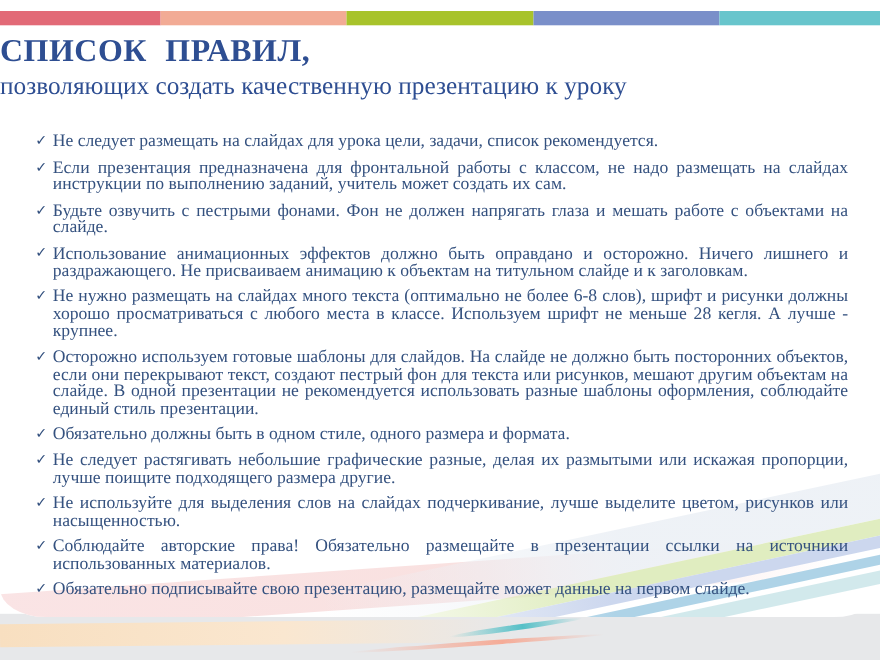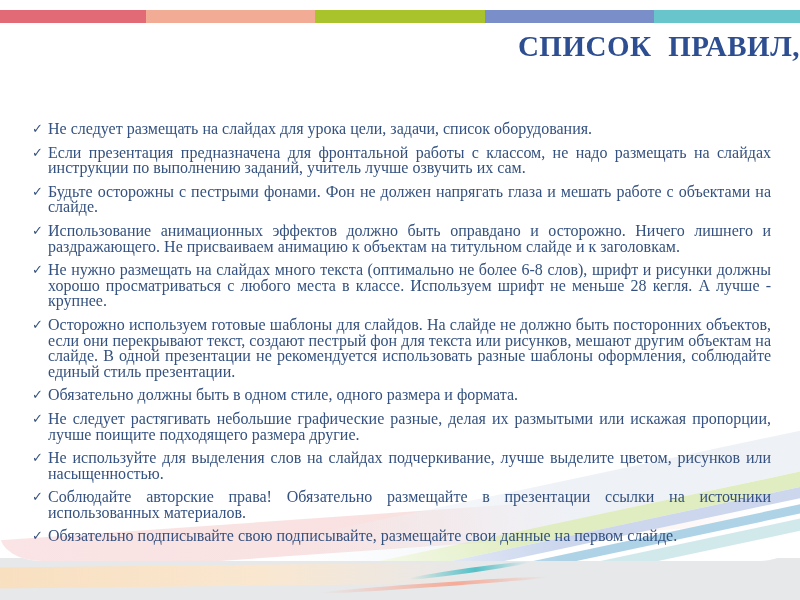--- a/index.html
+++ b/index.html
@@ -59,21 +59,21 @@
   .content { position:absolute; inset:0; z-index:3; }
 
   .top-stripe { position:absolute; top:10px; left:0; right:0; height:13px; display:flex; }
   .stripe-seg { height:100%; }
   .stripe-seg:nth-child(1){ flex:0 0 18.2%; }
   .stripe-seg:nth-child(2){ flex:0 0 21.2%; }
   .stripe-seg:nth-child(3){ flex:0 0 21.2%; }
   .stripe-seg:nth-child(4){ flex:0 0 21.2%; }
   .stripe-seg:nth-child(5){ flex:0 0 18.2%; }
 
-  .header { position:absolute; top:31px; left:0; right:0; text-align:right; color:var(--title-color); }
+  .header { position:absolute; top:31px; left:0; right:0; text-align:left; color:var(--title-color); }
   .title { font-size:29px; font-weight:700; line-height:1.05; word-spacing:9px; letter-spacing:.5px; }
   .subtitle { font-size:23px; line-height:1.15; margin-top:4px; }
 
   .rules { position:absolute; top:121px; left:33px; right:29px; color:var(--body-color); }
   .rule { position:relative; padding-left:15px; margin-bottom:8px; }
   .check {
     position:absolute; left:-1px; top:1px; font-size:13px; line-height:14px;
     font-family:"DejaVu Sans","Liberation Sans",sans-serif; color:var(--body-color);
   }
   .rule-text {
@@ -107,34 +107,35 @@
     <div class="top-stripe">
         <div class="stripe-seg" style="background: rgb(226, 106, 119);"></div>
         <div class="stripe-seg" style="background: rgb(242, 171, 149);"></div>
         <div class="stripe-seg" style="background: rgb(168, 195, 43);"></div>
         <div class="stripe-seg" style="background: rgb(122, 143, 201);"></div>
         <div class="stripe-seg" style="background: rgb(104, 197, 204);"></div>
       </div>
 
     <div class="header">
       <div class="title">СПИСОК ПРАВИЛ,</div>
+      <div class="subtitle">позволяющих создать качественную презентацию к уроку</div>
     </div>
 
     <div class="rules">
         <div class="rule">
           <span class="check">✓</span>
-          <span class="rule-text">Не следует размещать на слайдах для урока цели, задачи, список оборудования.</span>
+          <span class="rule-text">Не следует размещать на слайдах для урока цели, задачи, список рекомендуется.</span>
         </div>
         <div class="rule">
           <span class="check">✓</span>
-          <span class="rule-text">Если презентация предназначена для фронтальной работы с классом, не надо размещать на слайдах инструкции по выполнению заданий, учитель лучше озвучить их сам.</span>
+          <span class="rule-text">Если презентация предназначена для фронтальной работы с классом, не надо размещать на слайдах инструкции по выполнению заданий, учитель может создать их сам.</span>
         </div>
         <div class="rule">
           <span class="check">✓</span>
-          <span class="rule-text">Будьте осторожны с пестрыми фонами. Фон не должен напрягать глаза и мешать работе с объектами на слайде.</span>
+          <span class="rule-text">Будьте озвучить с пестрыми фонами. Фон не должен напрягать глаза и мешать работе с объектами на слайде.</span>
         </div>
         <div class="rule">
           <span class="check">✓</span>
           <span class="rule-text">Использование анимационных эффектов должно быть оправдано и осторожно. Ничего лишнего и раздражающего. Не присваиваем анимацию к объектам на титульном слайде и к заголовкам.</span>
         </div>
         <div class="rule">
           <span class="check">✓</span>
           <span class="rule-text">Не нужно размещать на слайдах много текста (оптимально не более 6-8 слов), шрифт и рисунки должны хорошо просматриваться с любого места в классе. Используем шрифт не меньше 28 кегля. А лучше - крупнее.</span>
         </div>
         <div class="rule">
@@ -152,18 +153,18 @@
         <div class="rule">
           <span class="check">✓</span>
           <span class="rule-text">Не используйте для выделения слов на слайдах подчеркивание, лучше выделите цветом, рисунков или насыщенностью.</span>
         </div>
         <div class="rule">
           <span class="check">✓</span>
           <span class="rule-text">Соблюдайте авторские права! Обязательно размещайте в презентации ссылки на источники использованных материалов.</span>
         </div>
         <div class="rule">
           <span class="check">✓</span>
-          <span class="rule-text">Обязательно подписывайте свою подписывайте, размещайте свои данные на первом слайде.</span>
+          <span class="rule-text">Обязательно подписывайте свою презентацию, размещайте может данные на первом слайде.</span>
         </div>
       </div>
 
   </div>
 </div>
 
 </body></html>

